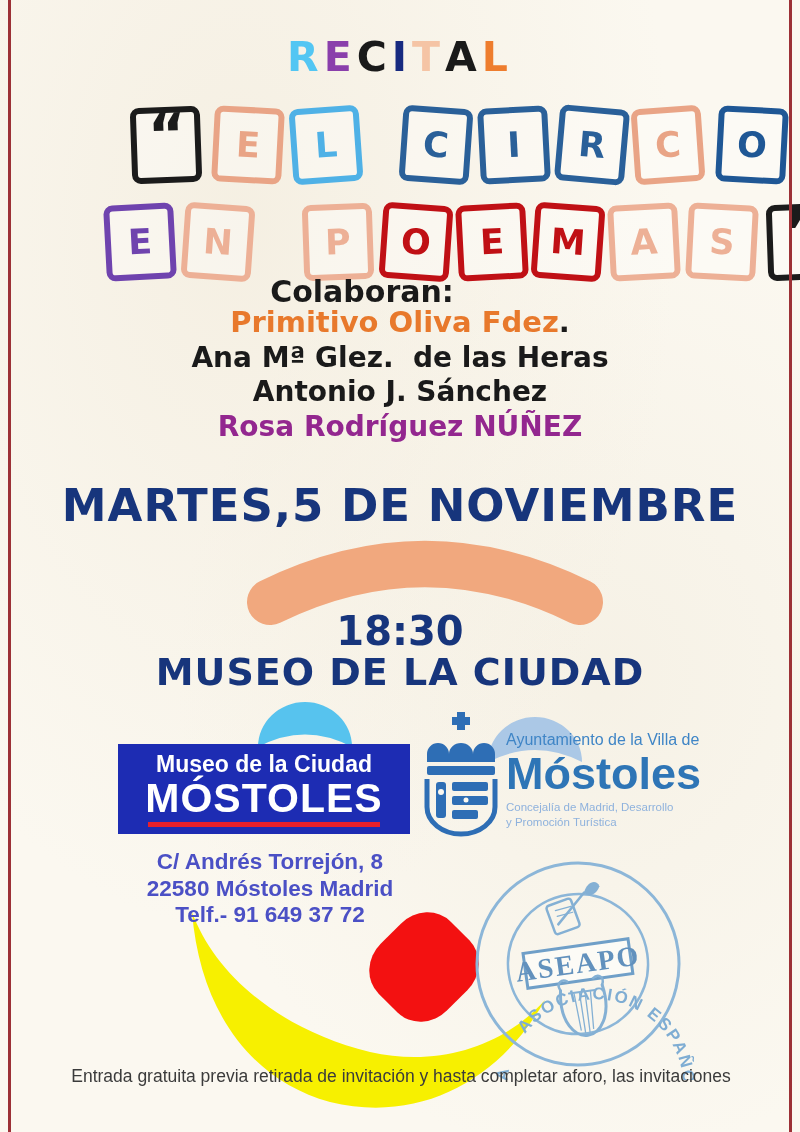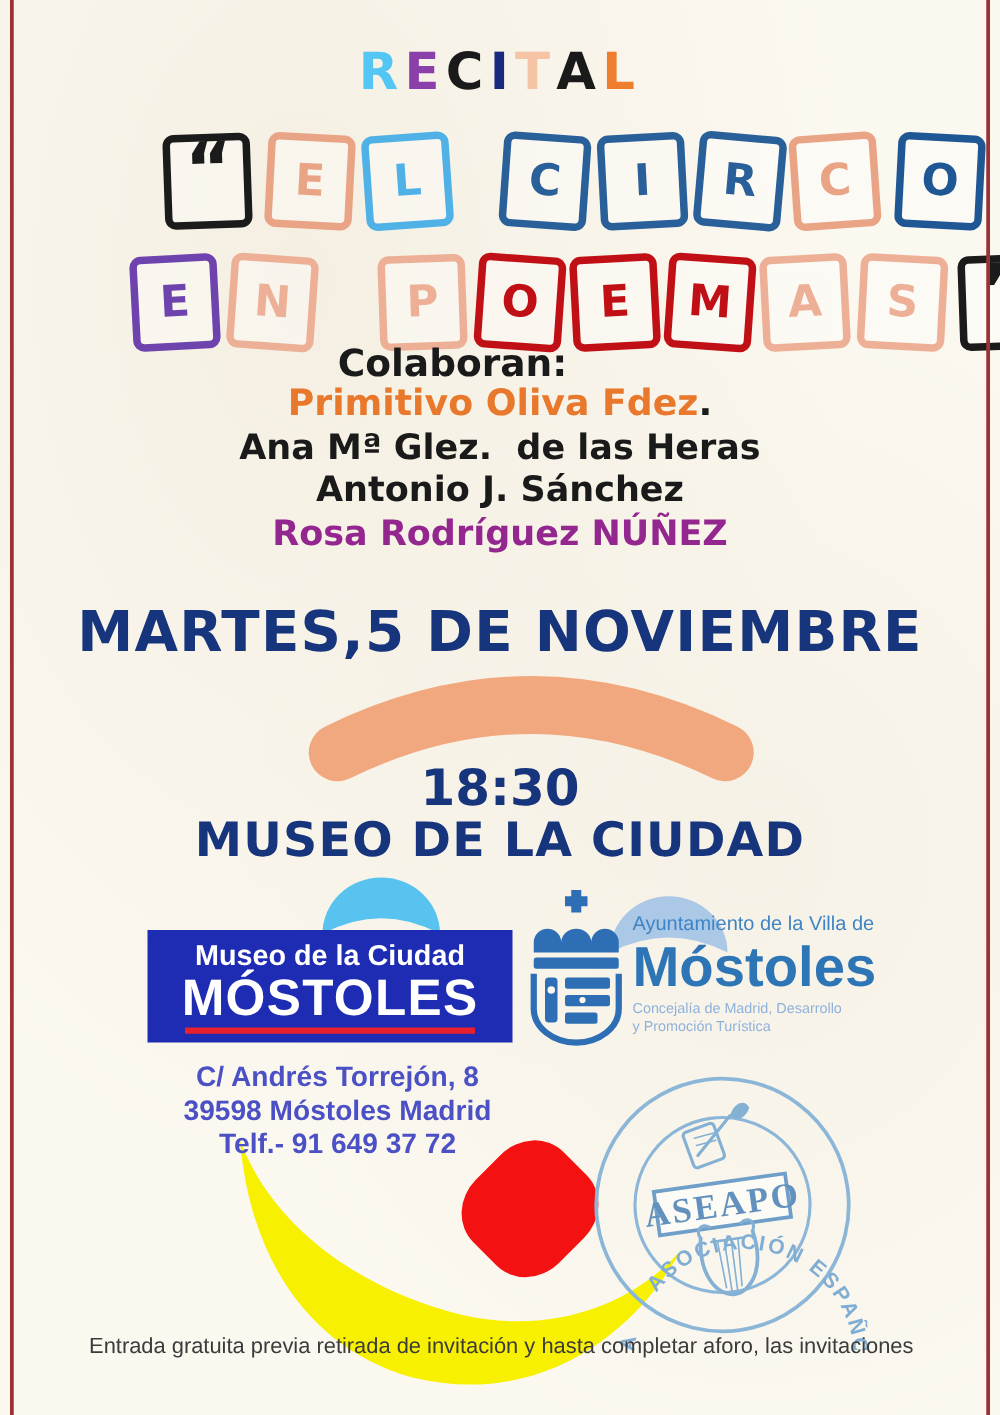--- a/index.html
+++ b/index.html
@@ -200,21 +200,21 @@
     <div class="a1">Ayuntamiento de la Villa de</div>
     <div class="a2">Móstoles</div>
     <div class="a3">
       <div>Concejalía de Madrid, Desarrollo</div>
       <div>y Promoción Turística</div>
     </div>
   </div>
 
   <div id="address">
     <div>C/ Andrés Torrejón, 8</div>
-    <div>39598 Móstoles Madrid</div>
+    <div>22580 Móstoles Madrid</div>
     <div>Telf.- 91 649 37 72</div>
   </div>
 
   <svg id="smile" class="shape" width="400" height="215" viewBox="0 0 400 215">
     <path d="M22,12 C30,110 80,180 160,202 C250,224 330,180 375,100 C335,145 270,168 200,152 C110,130 45,75 22,12 Z" fill="#f7f000"></path>
   </svg>
   <div id="nose"></div>
 
   <svg id="aseapo" width="232" height="232" viewBox="0 0 232 232">
     <g transform="rotate(-8 116 116)">

